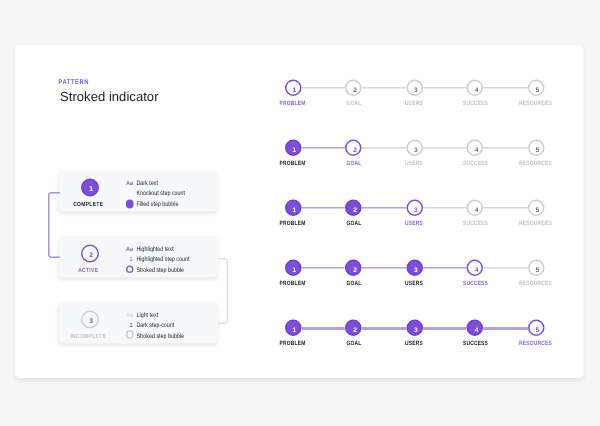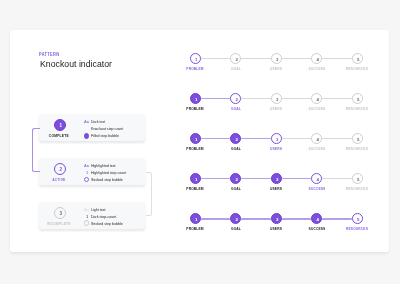--- a/index.html
+++ b/index.html
@@ -42,21 +42,21 @@
              font-size:4.4px;font-weight:700;}
   .slab{position:absolute;top:13.0px;width:60px;text-align:center;font-size:4.1px;font-weight:700;
         letter-spacing:0.17px;white-space:nowrap;transform:scaleX(0.80);transform-origin:center top;}
 </style>
 </head>
 <body>
 
 <div id="page">
   <div id="card"></div>
   <div id="eyebrow">PATTERN</div>
-  <div id="title">Knockout indicator</div>
+  <div id="title">Stroked indicator</div>
   <div>
    <div class="lcard" style="top:113.8px">
      <div class="lc-bub" style="background:#7b4fdb;border:0.9px solid #6f3fd4">
           <span style="color:#ffffff">1</span>
         </div>
      <div class="lc-state" style="color:#1b1b1b">COMPLETE</div>
      <div class="lc-rows">
        <div class="lc-row">
          <div class="lc-ico" style="color:#8a66de">Aa</div>
          <div class="lc-txt" style="color:#1f1f21">Dark text</div>

